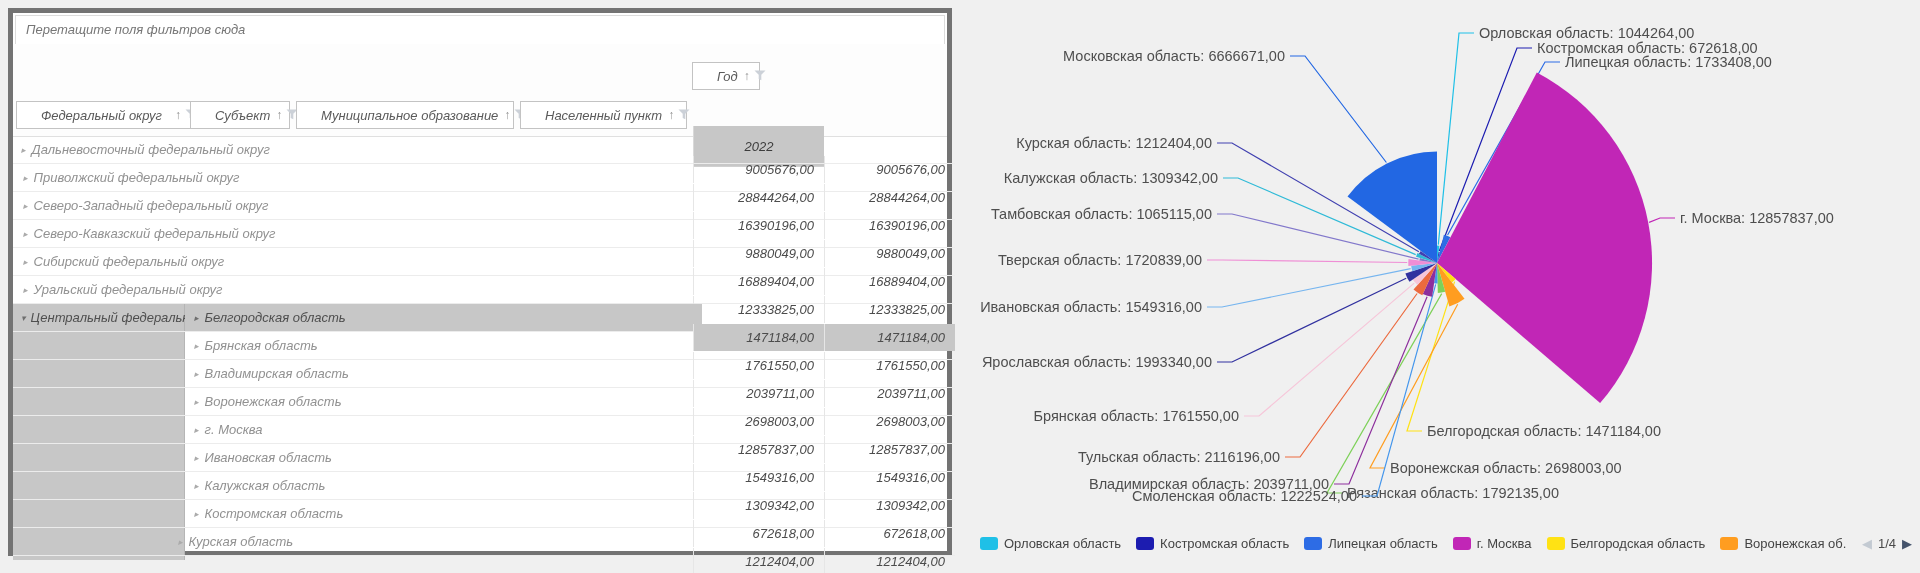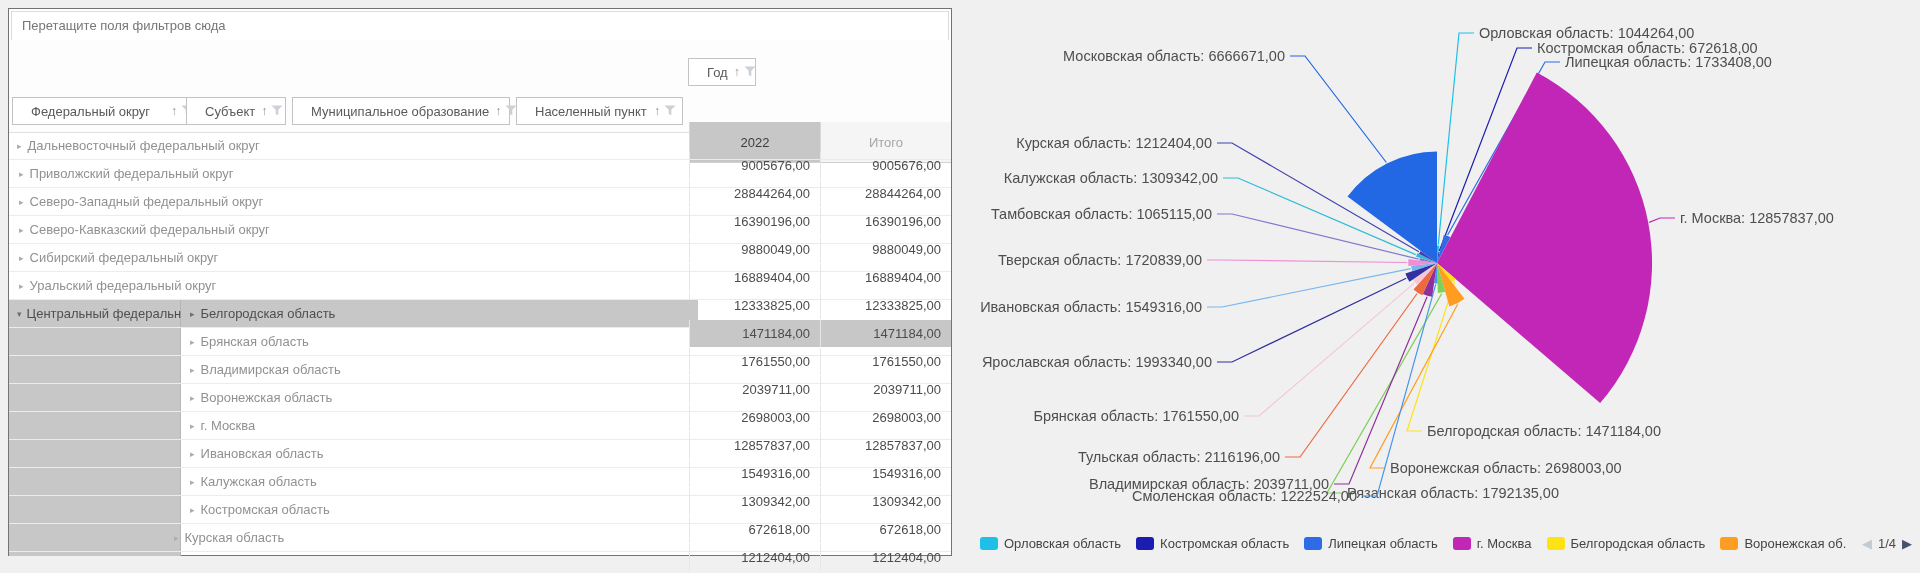--- a/index.html
+++ b/index.html
@@ -1,26 +1,26 @@
 <!DOCTYPE html>
 <html><head>
 <meta charset="utf-8">
 <style>
   html,body{margin:0;padding:0;background:#e9e9e9;}
   .canvas{position:relative;width:1920px;height:573px;background:#f0f0f0;
           font-family:"Liberation Sans",sans-serif;overflow:hidden;}
   
   .pivot-panel{position:absolute;left:8px;top:8px;width:944px;height:548px;
-               background:#fff;border:1px solid #737373;box-sizing:border-box;}
+               background:#fff;border:5px solid #737373;box-sizing:border-box;font-style:italic;}
   .filter-bar{position:absolute;left:2px;top:2px;right:2px;height:28px;border:1px solid #dcdcdc;
               color:#767676;font-size:13px;line-height:28px;padding-left:10px;background:#fff;}
   .hdr-band{position:absolute;left:0;top:31px;right:0;height:92px;background:#fdfdfd;
             border-bottom:1px solid #e0e0e0;}
   .fieldbox{position:absolute;height:28px;background:#fff;border:1px solid #c3c3c3;
-            display:flex;align-items:center;padding:0 6px 0 18px;box-sizing:border-box;
+            display:flex;align-items:center;padding:0 6px 0 24px;box-sizing:border-box;
             font-size:13px;color:#5a5a5a;white-space:nowrap;}
   .fieldbox .gap{flex:1;min-width:6px;}
   .sort-arrow{color:#8f8f8f;font-size:12px;margin-right:2px;}
   .funnel{display:inline-block;margin-left:2px;}
   .colhdr{position:absolute;top:82px;height:41px;box-sizing:border-box;border-bottom:1px solid #d0d0d0;
           font-size:13px;display:flex;align-items:center;justify-content:center;}
   .colhdr.c2022{left:680px;width:131px;background:#c7c7c7;color:#3d3d3d;border-left:1px solid #d9d9d9;}
   .colhdr.ctotal{left:811px;width:131px;background:#f5f5f5;color:#a5a5a5;border-left:1px solid #d9d9d9;}
   #pivot-rows .prow{position:absolute;left:0;width:942px;height:28px;box-sizing:border-box;
                     border-bottom:1px solid #ececec;font-size:13px;}
@@ -153,21 +153,20 @@
             <span>Населенный пункт</span>
             <span class="gap"></span>
       <span class="sort-arrow">↑</span>
       <span class="funnel">
         <svg width="12" height="11" viewBox="0 0 12 11">
                 <path d="M0.5 0.5h11l-4.2 4.3v5.4l-2.6-1.3V4.8z" fill="#ccd1d8"></path>
               </svg></span>
           </div>
         </div>
       <div class="colhdr c2022">2022</div>
-      <div class="colhdr ctotal">Итого</div>
     </div>
     <div id="pivot-rows">
         <div class="prow" style="top: 123px;">
           <div class="cell-label" style="left:0;width:680px;padding-left:8px;"><span class="exp">▸</span><span>Дальневосточный федеральный округ</span></div>
           <div class="cell-val v1 ">9005676,00</div>
             <div class="cell-val v2 ">9005676,00</div>
         </div>
         <div class="prow" style="top: 151px;">
           <div class="cell-label" style="left:0;width:680px;padding-left:10px;"><span class="exp">▸</span><span>Приволжский федеральный округ</span></div>
           <div class="cell-val v1 ">28844264,00</div>

